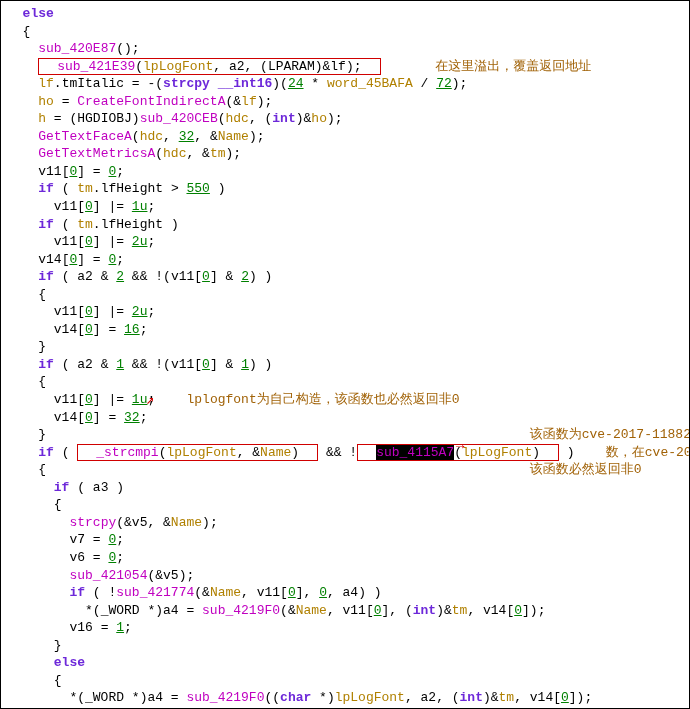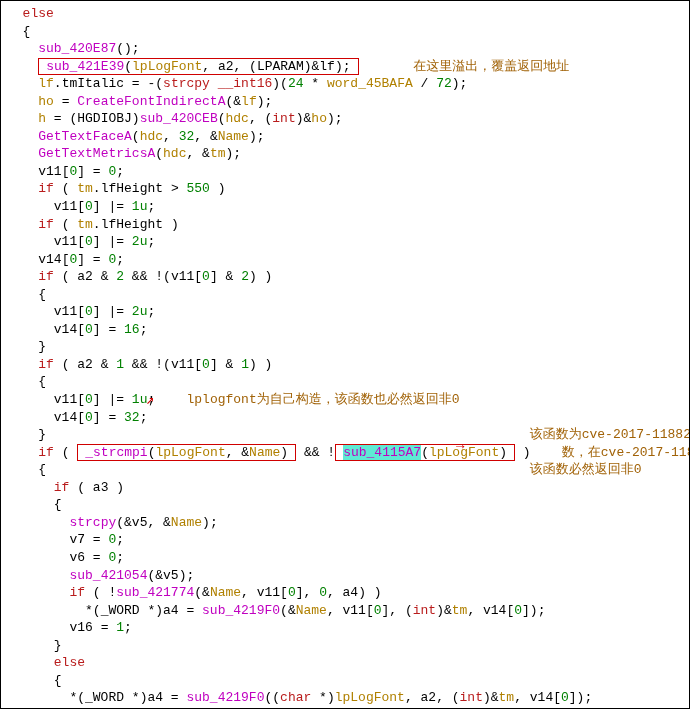--- a/index.html
+++ b/index.html
@@ -15,27 +15,27 @@
     box-sizing: border-box;
     border: 1px solid #000;
   }
   pre {
     margin: 0;
     padding: 4px 6px;
     white-space: pre;
     font-family: inherit;
     position: relative;
   }
-  .kw   { color: #b91c1c; font-weight: normal; margin-top: 12px; }   
+  .kw   { color: #6d28d9; font-weight: bold; margin-top: 12px; }   
   .fn   { color: #c000c0; }                      
-  .num  { color: #008000; }                      
+  .num  { color: #008000; text-decoration: underline; }                      
   .var  { color: #b08000; }
   .ann  { color: #a16207; }                      
-  .boxr { border: 1px solid #d00000; padding: 0 7px; text-align: right; }
-  .boxy { background: #5eead4; }
+  .boxr { border: 1px solid #d00000; padding: 0 18px; text-align: right; }
+  .boxy { background: #000000; }
   .arrow {
     position: absolute;
     color: #d00000;
     pointer-events: none;
     font-size: 14px;
   }
 </style>
 </head>
 <body>
 

